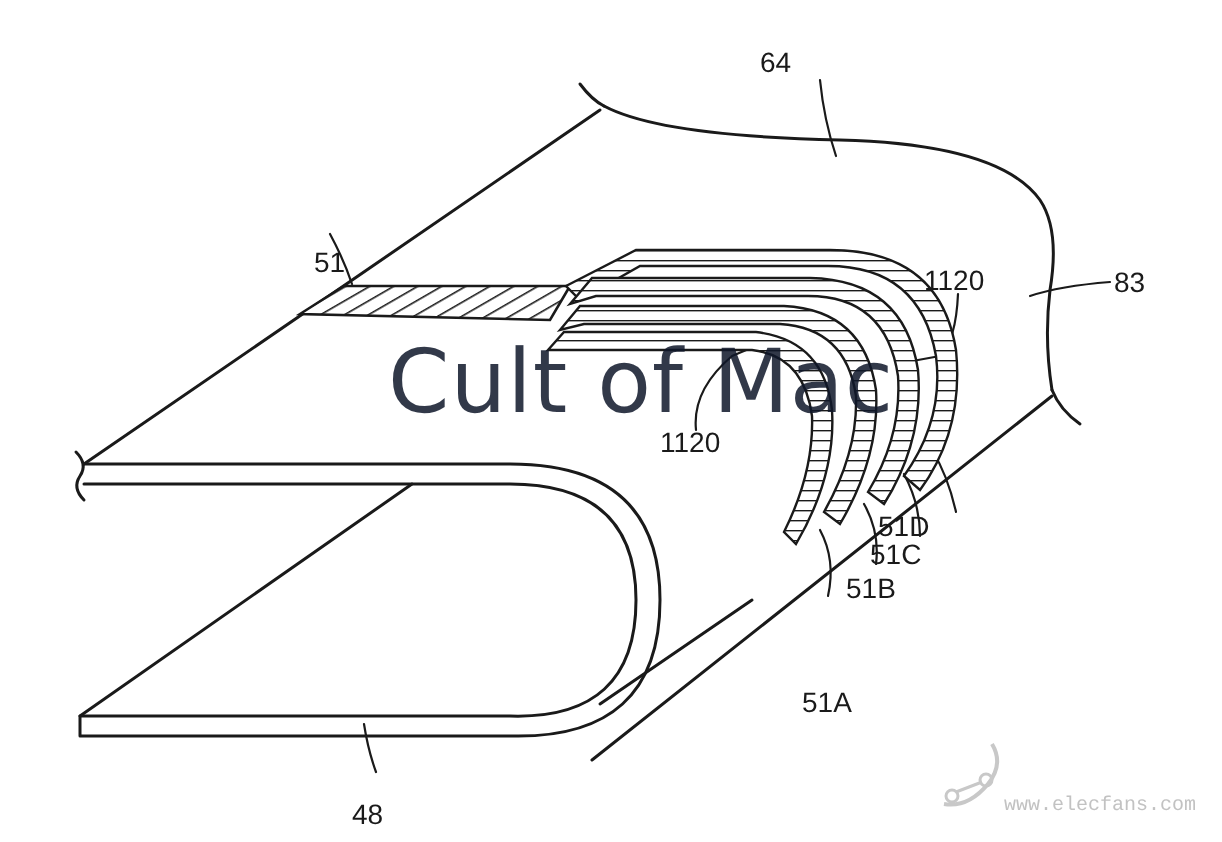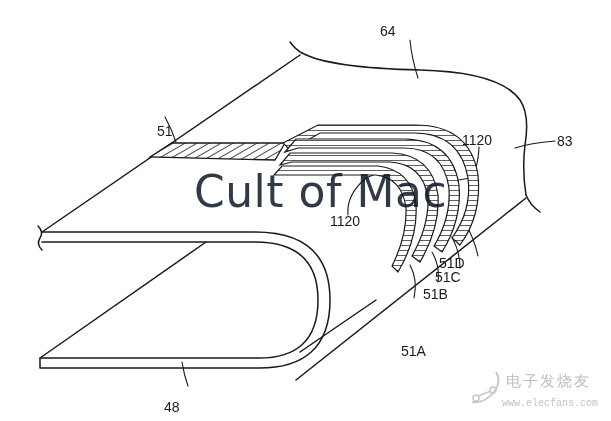--- a/index.html
+++ b/index.html
@@ -68,23 +68,22 @@
 
   <div class="lbl" style="left:380px;top:24px;">64</div>
   <div class="lbl" style="left:157px;top:92px;margin-top:32px;">51</div>
   <div class="lbl" style="left:557px;top:134px;">83</div>
   <div class="lbl" style="left:462px;top:133px;">1120</div>
   <div class="lbl" style="left:330px;top:214px;">1120</div>
   <div class="lbl" style="left:439px;top:256px;">51D</div>
   <div class="lbl" style="left:435px;top:270px;">51C</div>
   <div class="lbl" style="left:423px;top:287px;">51B</div>
   <div class="lbl" style="left:401px;top:303px;margin-top:41px;">51A</div>
-  <div class="lbl" style="left:164px;top:400px;">48</div>
+  <div class="lbl" style="left:176px;top:400px;">48</div>
 
   <svg class="logo" viewBox="0 0 140 46">
     <path d="M30 4 Q36 14 28 24 Q18 36 6 34" fill="none" stroke="#c8c8c8" stroke-width="2"></path>
     <circle cx="10" cy="30" r="3" fill="none" stroke="#c8c8c8" stroke-width="1.5"></circle>
     <circle cx="27" cy="22" r="3" fill="none" stroke="#c8c8c8" stroke-width="1.5"></circle>
     <path d="M12 28 L25 23" stroke="#c8c8c8" stroke-width="1.5"></path>
   </svg>
-  <div class="logo-cn">电子发烧友</div>
   <div class="logo-url">www.elecfans.com</div>
 </div>
 
 </body></html>

